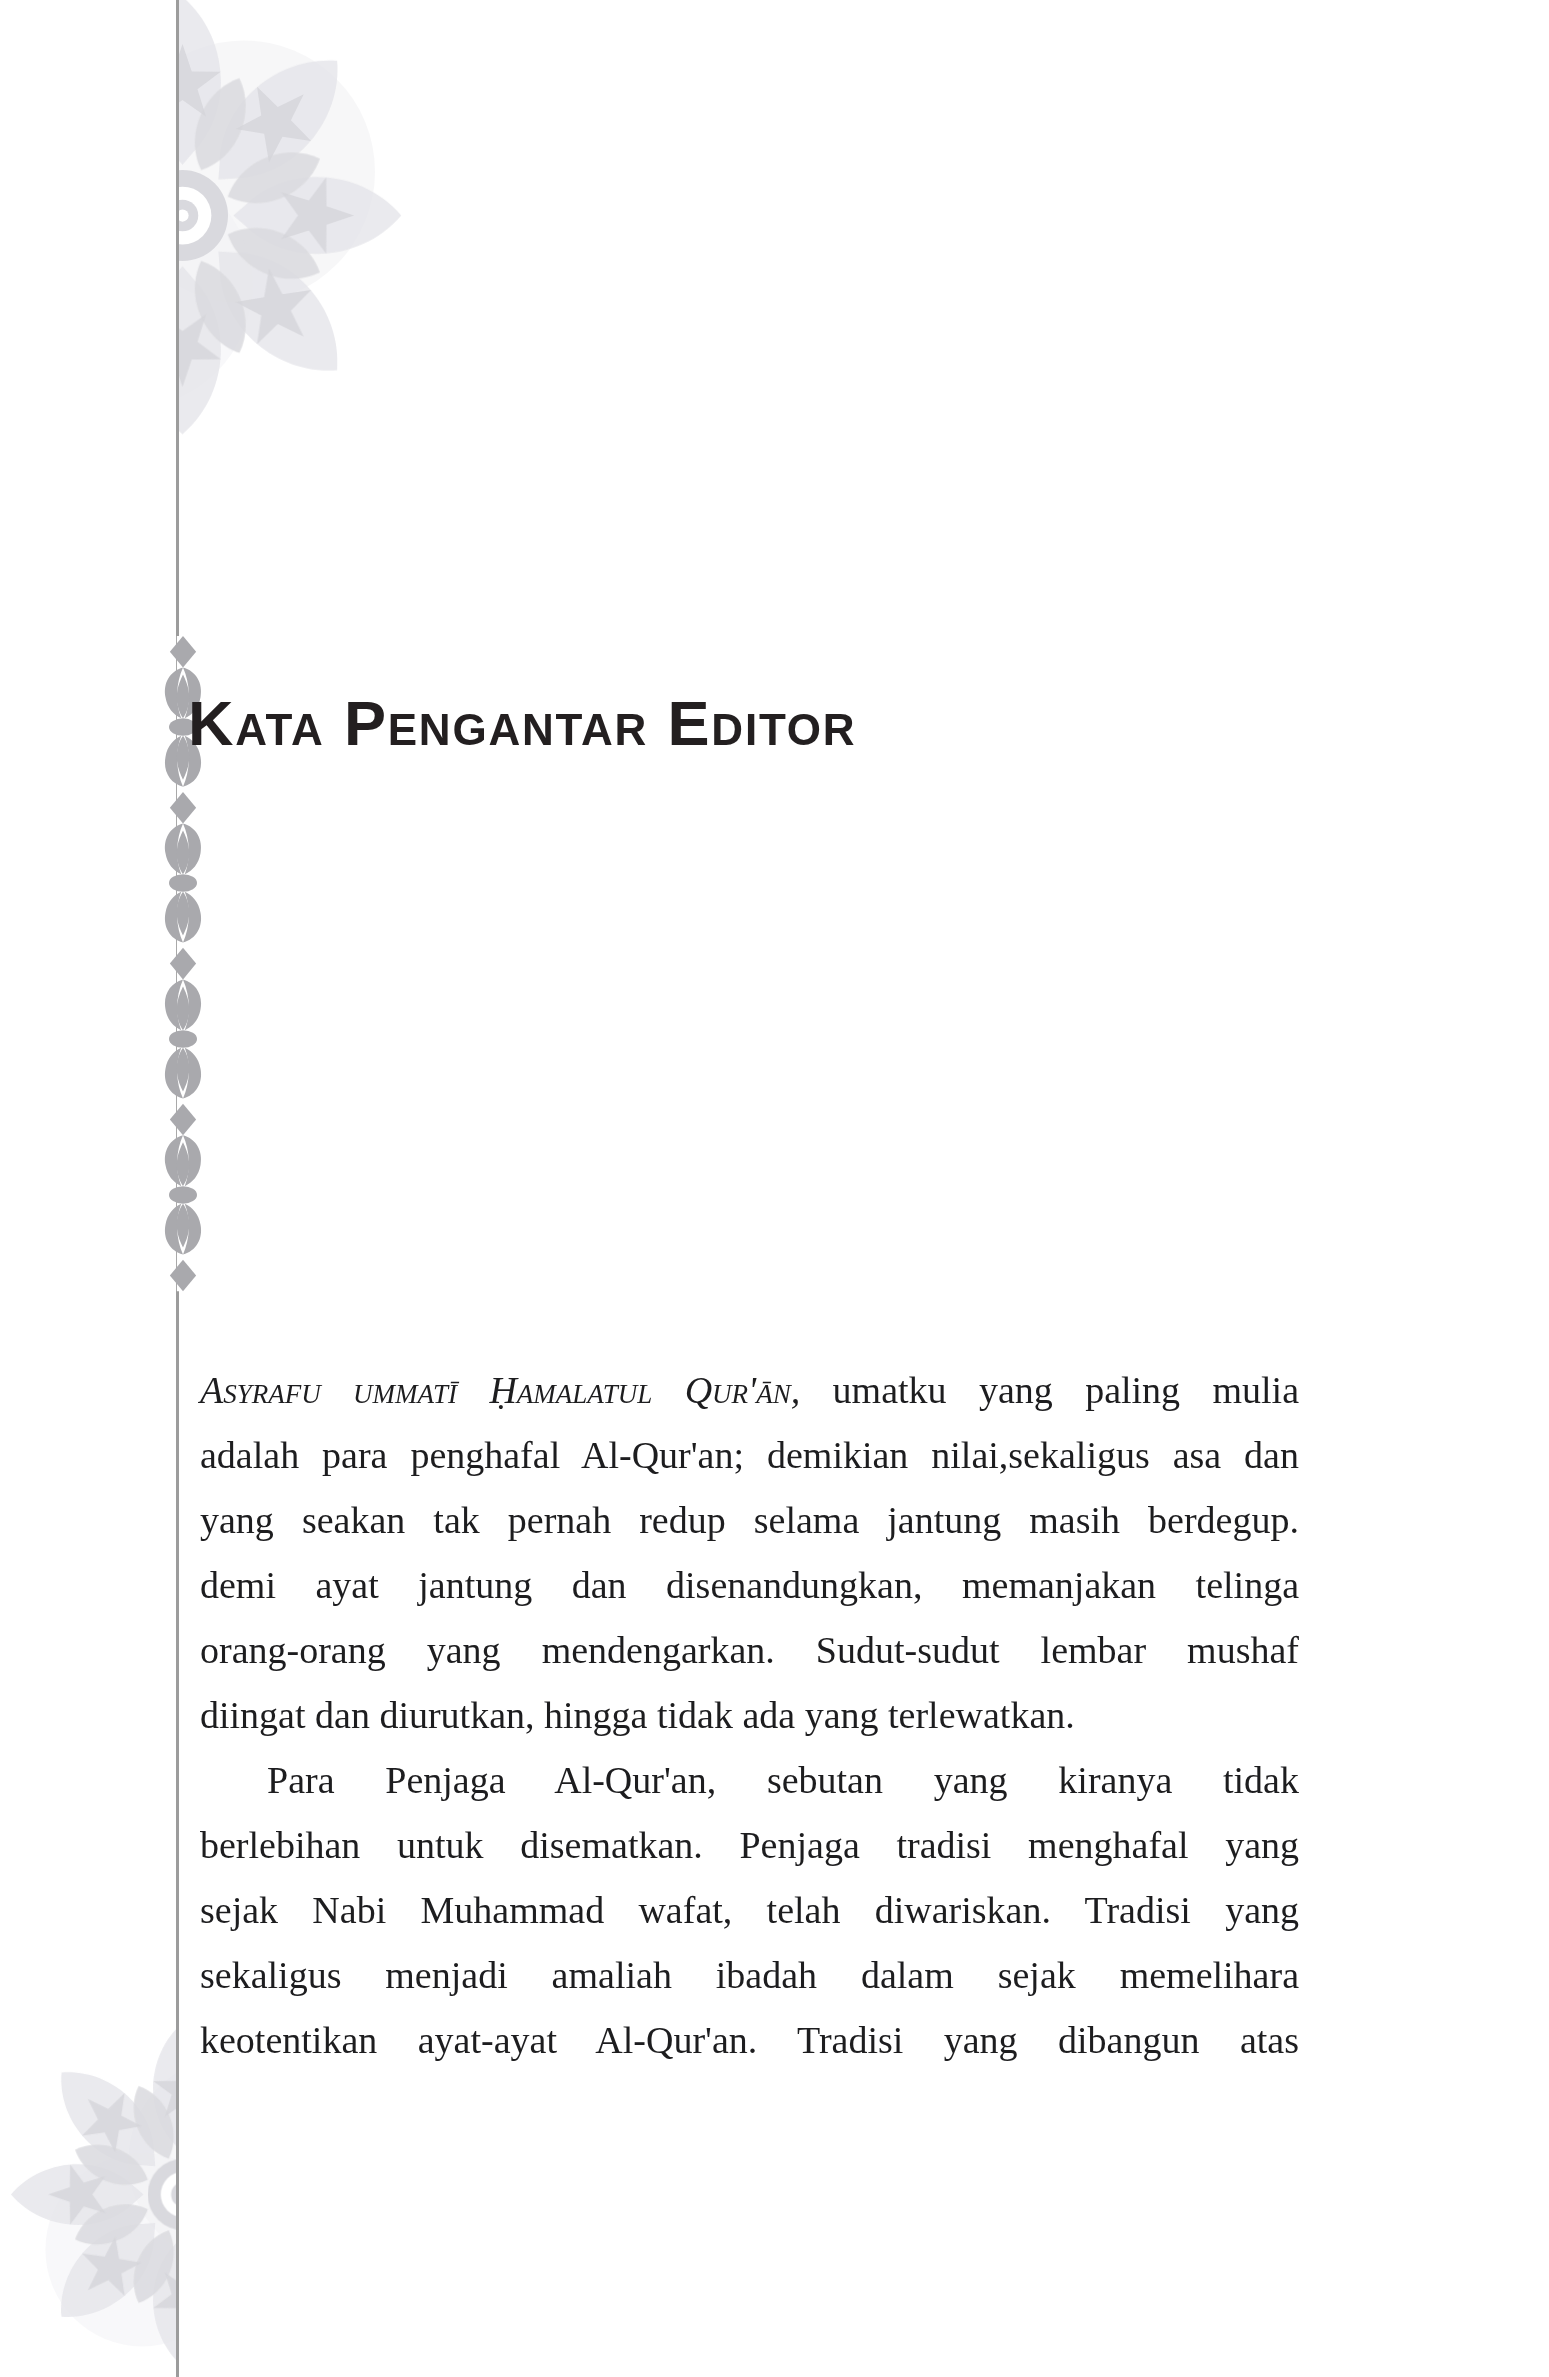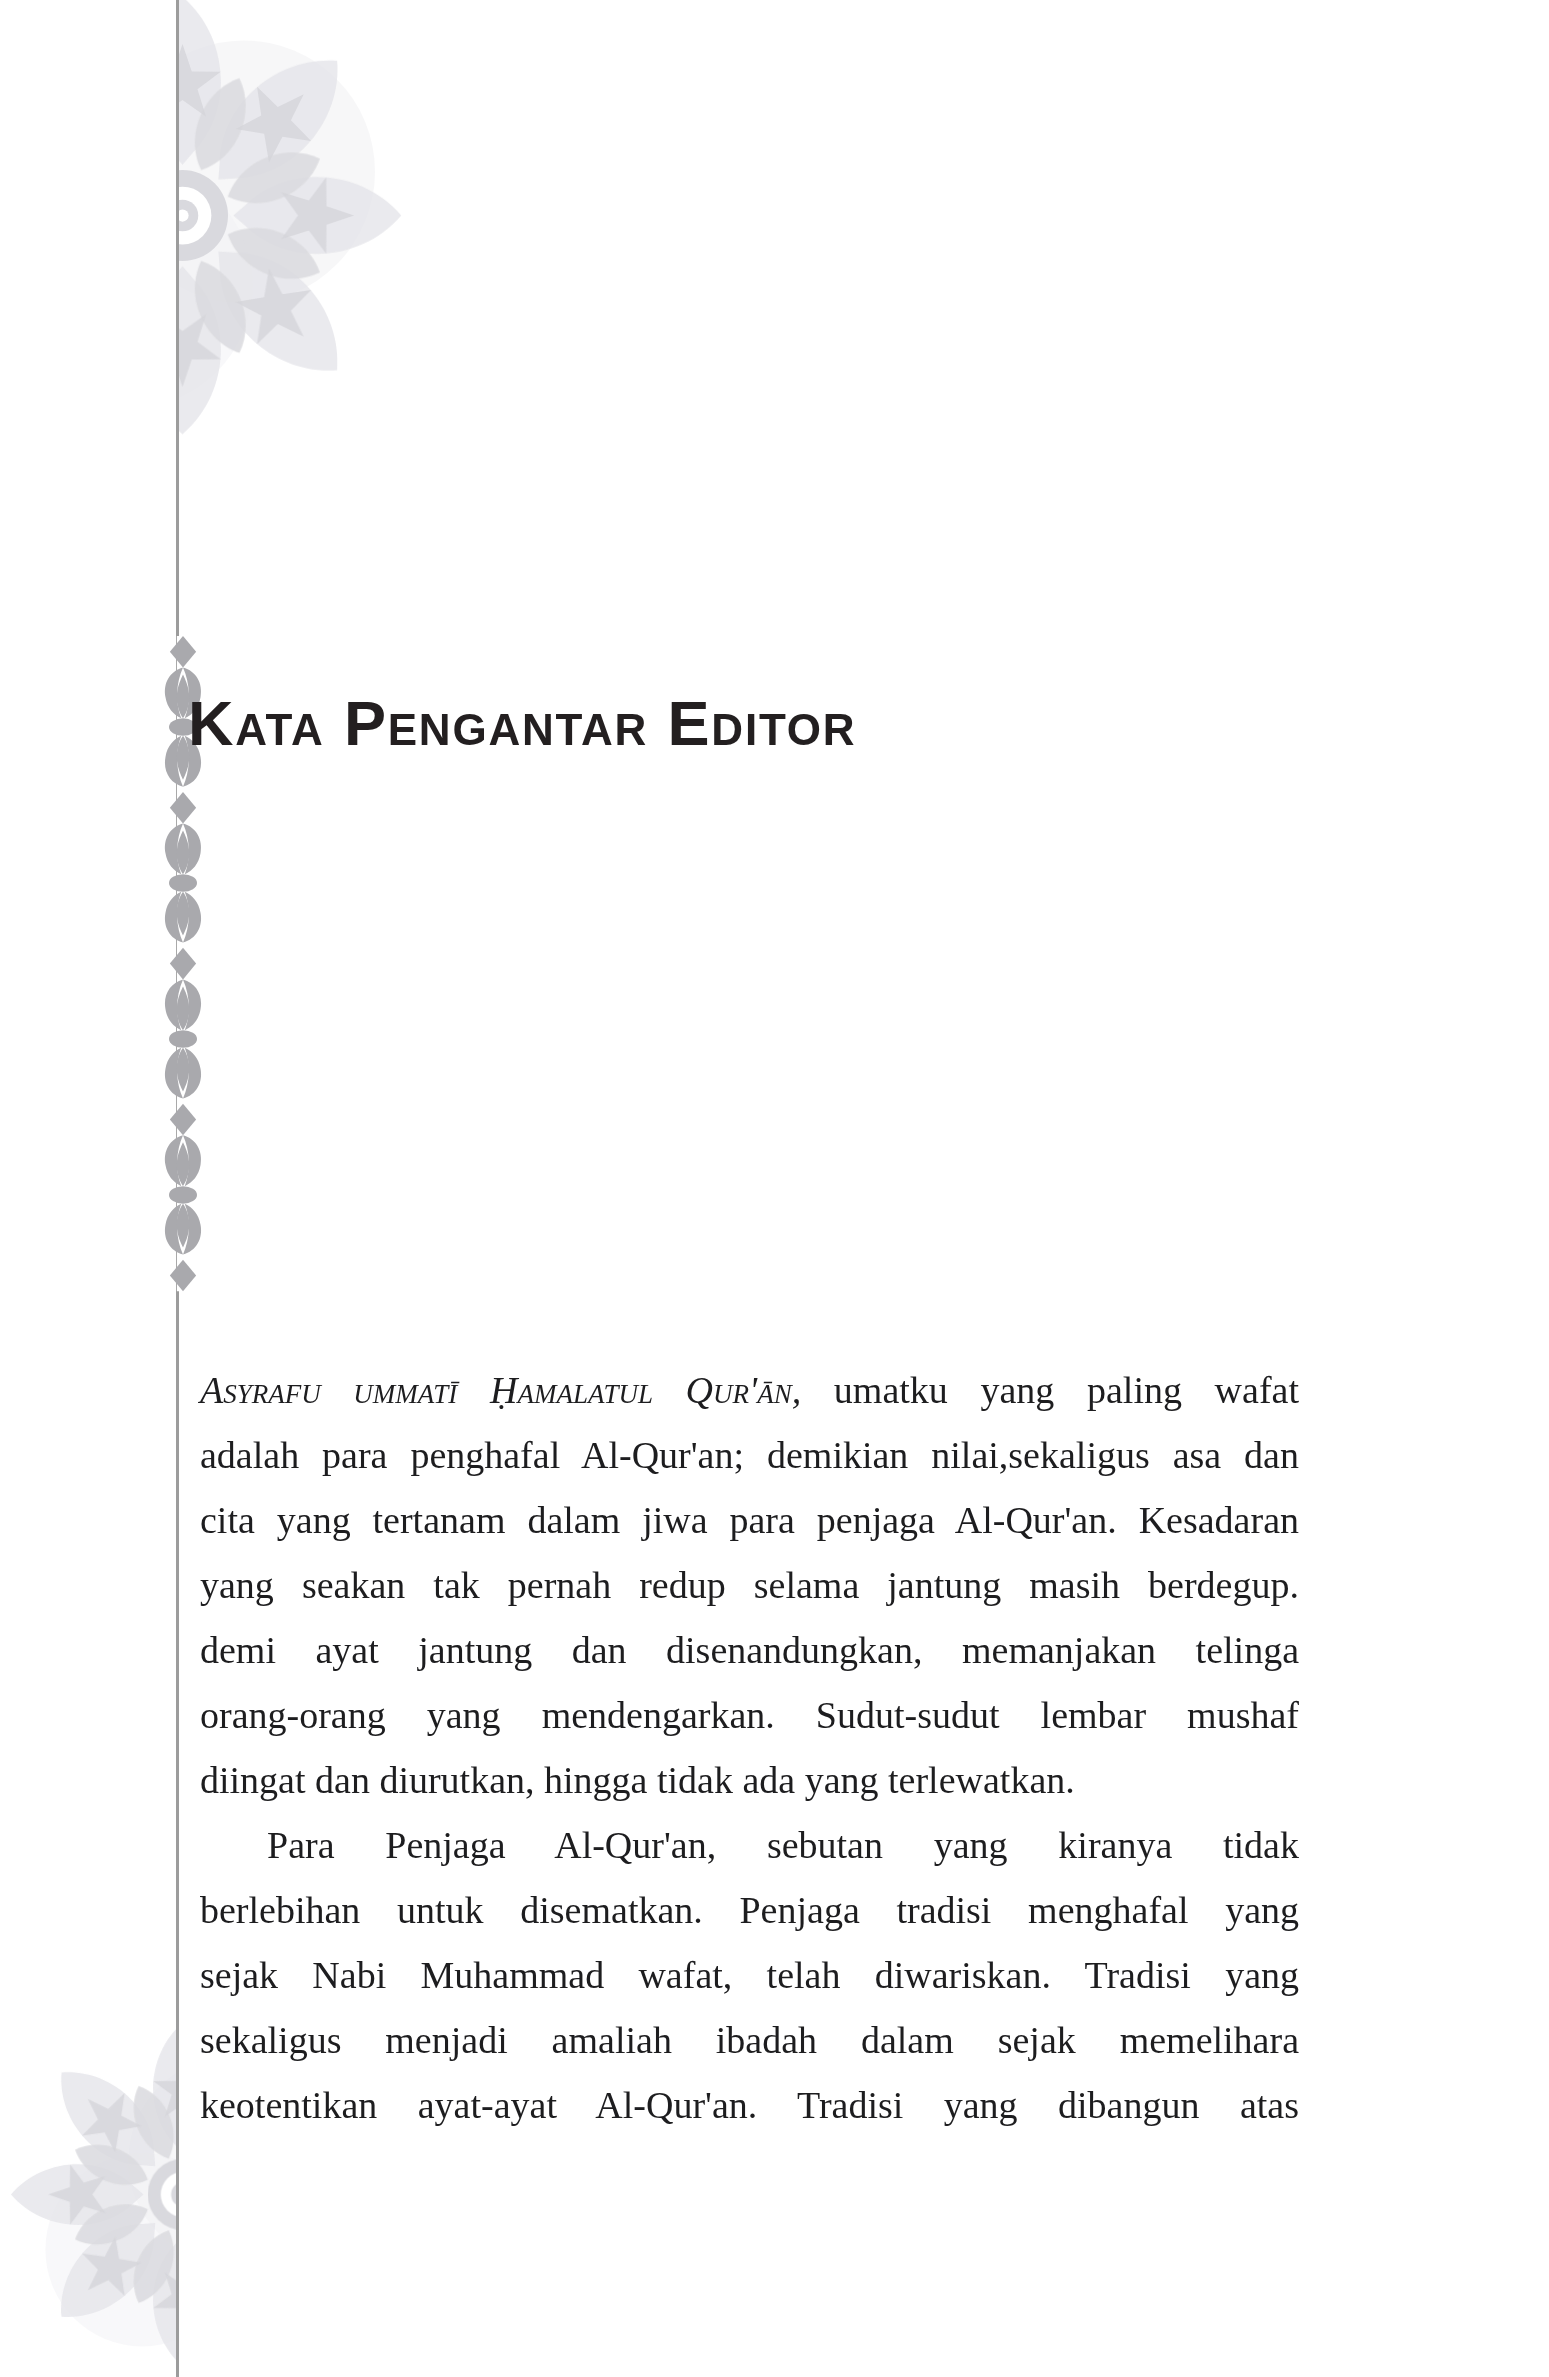--- a/index.html
+++ b/index.html
@@ -150,23 +150,22 @@
             </g>
           </g>
         <use href="#c-diamond" y="712"></use>
       </g>
     </svg>
   </div>
 
   <h1 class="title">Kata Pengantar Editor</h1>
 
   <div class="bodytext">
-    <div class="line"><span class="lead">Asyrafu ummatī Ḥamalatul Qur'ān,</span><span> umatku yang paling wafat</span></div>
+    <div class="line"><span class="lead">Asyrafu ummatī Ḥamalatul Qur'ān,</span><span> umatku yang paling mulia</span></div>
     <div class="line">adalah para penghafal Al-Qur'an; demikian nilai,sekaligus asa dan</div>
-    <div class="line">cita yang tertanam dalam jiwa para penjaga Al-Qur'an. Kesadaran</div>
     <div class="line">yang seakan tak pernah redup selama jantung masih berdegup.</div>
     <div class="line">demi ayat jantung dan disenandungkan, memanjakan telinga</div>
     <div class="line">orang-orang yang mendengarkan. Sudut-sudut lembar mushaf</div>
     <div class="line end">diingat dan diurutkan, hingga tidak ada yang terlewatkan.</div>
     <div class="line indent">Para Penjaga Al-Qur'an, sebutan yang kiranya tidak</div>
     <div class="line">berlebihan untuk disematkan. Penjaga tradisi menghafal yang</div>
     <div class="line">sejak Nabi Muhammad wafat, telah diwariskan. Tradisi yang</div>
     <div class="line">sekaligus menjadi amaliah ibadah dalam sejak memelihara</div>
     <div class="line">keotentikan ayat-ayat Al-Qur'an. Tradisi yang dibangun atas</div>
   </div>

